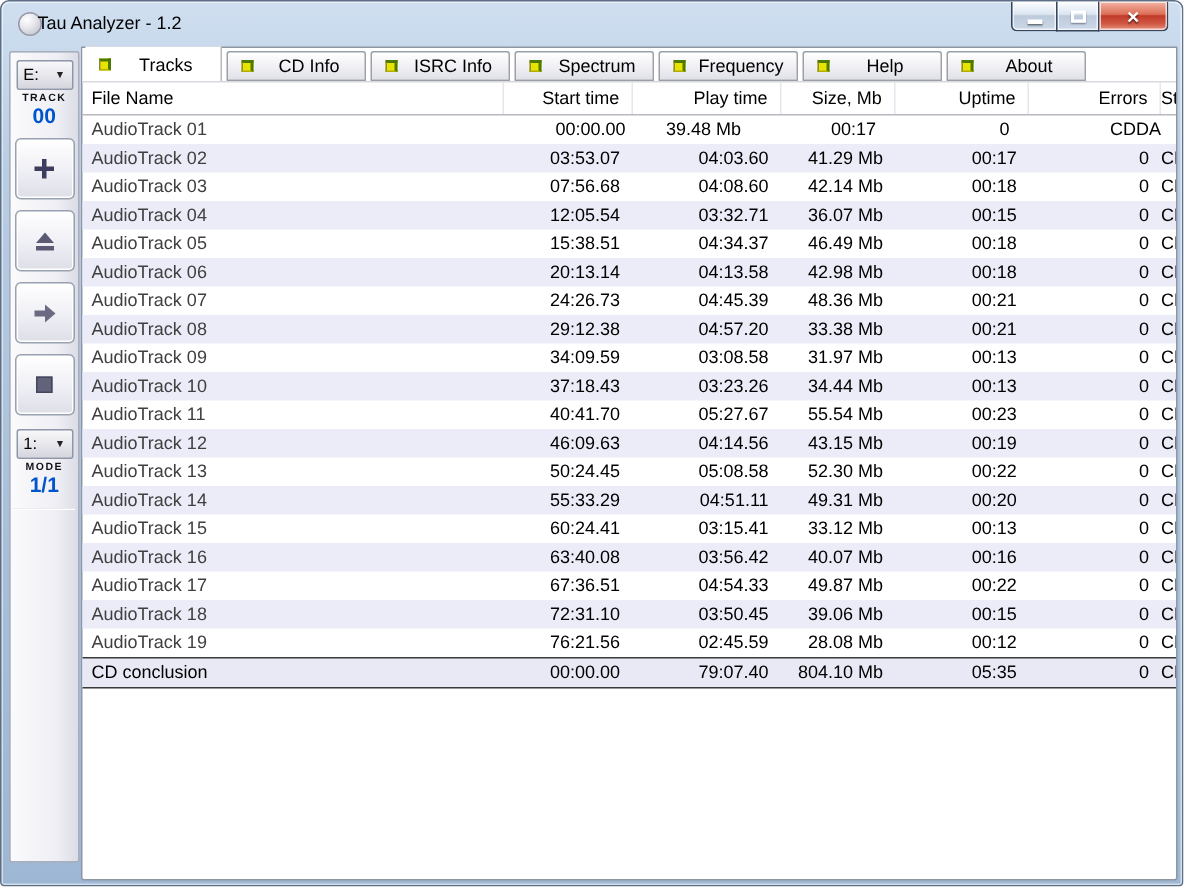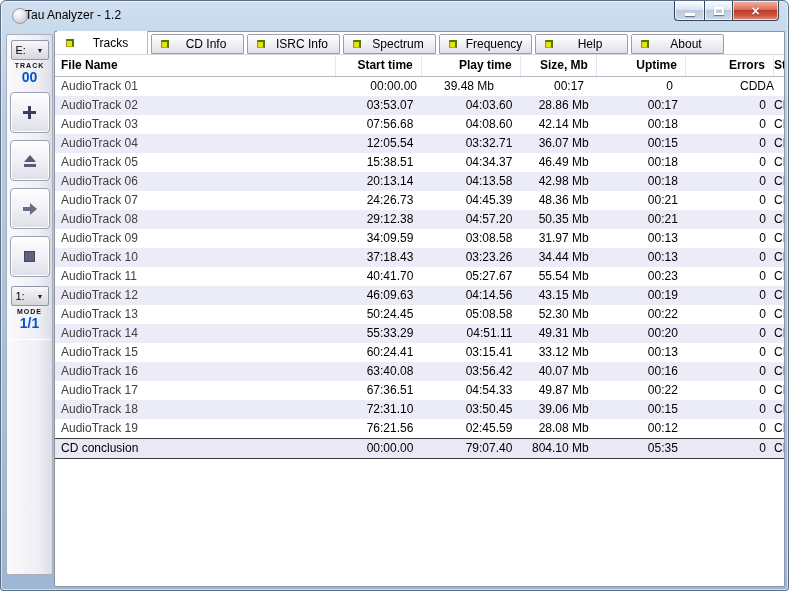--- a/index.html
+++ b/index.html
@@ -94,21 +94,21 @@
     width:91px; height:23px; border:none; border-right:1px solid #b4b8c0;
     border-radius:0; background:#ffffff; margin-left:2px;
   }
   .flag-icon {
     width:8px; height:8px; margin-left:9px; background:#e8e400;
     border-top:2px solid #4c7a00; border-right:2px solid #4c7a00; border-left:1px solid #8a8a40; border-bottom:1px solid #b0b000;
   }
   .tab-label { flex:1; text-align:center; }
 
   
-  .thead { display:flex; height:22px; align-items:flex-end; border-bottom:1px solid #b8b8c2; font-size:12px; color:#000;font-weight:bold; }
+  .thead { display:flex; height:22px; align-items:flex-end; border-bottom:1px solid #b8b8c2; font-size:12px; color:#000; }
   .thead .cell { border-left:1px solid #e6e6ee; height:100%; line-height:21px; }
   .thead .cell.c-file { border-left:none; }
   .tbody { font-size:12px; }
   .row { display:flex; height:19px; line-height:19px; }
   .row.stripe { background:#ececf8; }
   .cell { overflow:hidden; white-space:nowrap; }
   .c-file   { width:283px; text-align:left;  padding-left:6px; }
   .c-start  { width:87px;  text-align:right; padding-right:8px; }
   .c-play   { width:100px; text-align:right; padding-right:8px; }
   .c-size   { width:77px;  text-align:right; padding-right:8px; }
@@ -222,21 +222,21 @@
             <div class="cell c-start">00:00.00</div>
             <div class="cell c-size">39.48 Mb</div>
             <div class="cell c-uptime">00:17</div>
             <div class="cell c-errors">0</div>
             <div class="cell c-status">CDDA</div>
           </div>
           <div class="row stripe">
             <div class="cell c-file">AudioTrack 02</div>
             <div class="cell c-start">03:53.07</div>
             <div class="cell c-play">04:03.60</div>
-            <div class="cell c-size">28.86 Mb</div>
+            <div class="cell c-size">41.29 Mb</div>
             <div class="cell c-uptime">00:17</div>
             <div class="cell c-errors">0</div>
             <div class="cell c-status">CDDA</div>
           </div>
           <div class="row">
             <div class="cell c-file">AudioTrack 03</div>
             <div class="cell c-start">07:56.68</div>
             <div class="cell c-play">04:08.60</div>
             <div class="cell c-size">42.14 Mb</div>
             <div class="cell c-uptime">00:18</div>
@@ -276,21 +276,21 @@
             <div class="cell c-play">04:45.39</div>
             <div class="cell c-size">48.36 Mb</div>
             <div class="cell c-uptime">00:21</div>
             <div class="cell c-errors">0</div>
             <div class="cell c-status">CDDA</div>
           </div>
           <div class="row stripe">
             <div class="cell c-file">AudioTrack 08</div>
             <div class="cell c-start">29:12.38</div>
             <div class="cell c-play">04:57.20</div>
-            <div class="cell c-size">50.35 Mb</div>
+            <div class="cell c-size">33.38 Mb</div>
             <div class="cell c-uptime">00:21</div>
             <div class="cell c-errors">0</div>
             <div class="cell c-status">CDDA</div>
           </div>
           <div class="row">
             <div class="cell c-file">AudioTrack 09</div>
             <div class="cell c-start">34:09.59</div>
             <div class="cell c-play">03:08.58</div>
             <div class="cell c-size">31.97 Mb</div>
             <div class="cell c-uptime">00:13</div>

